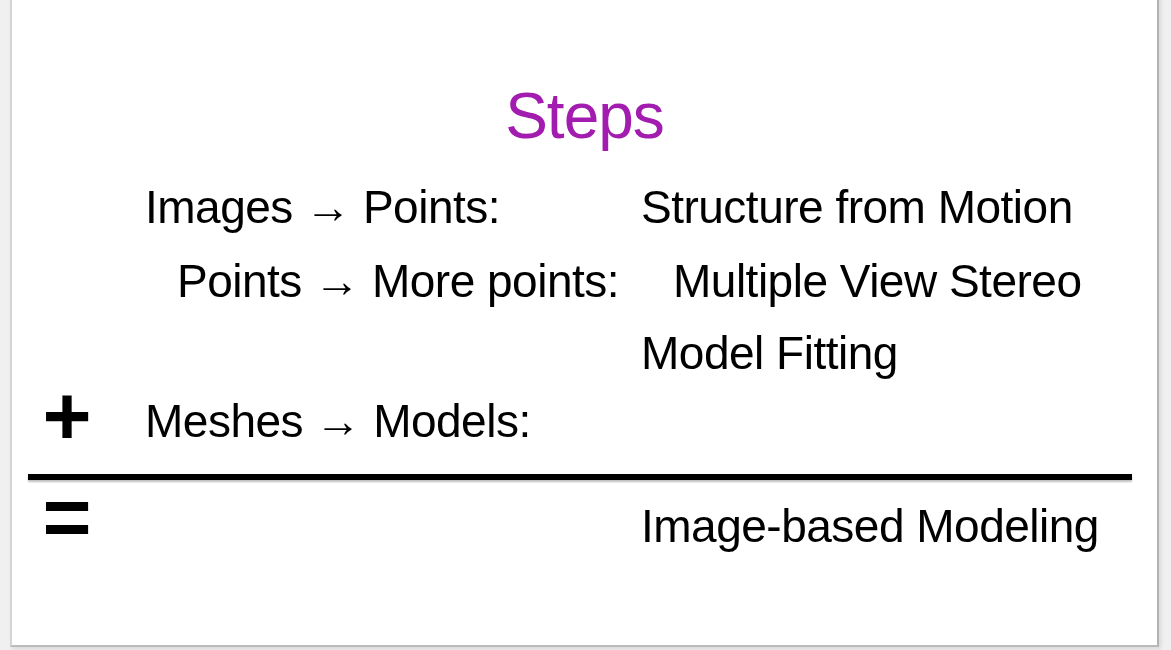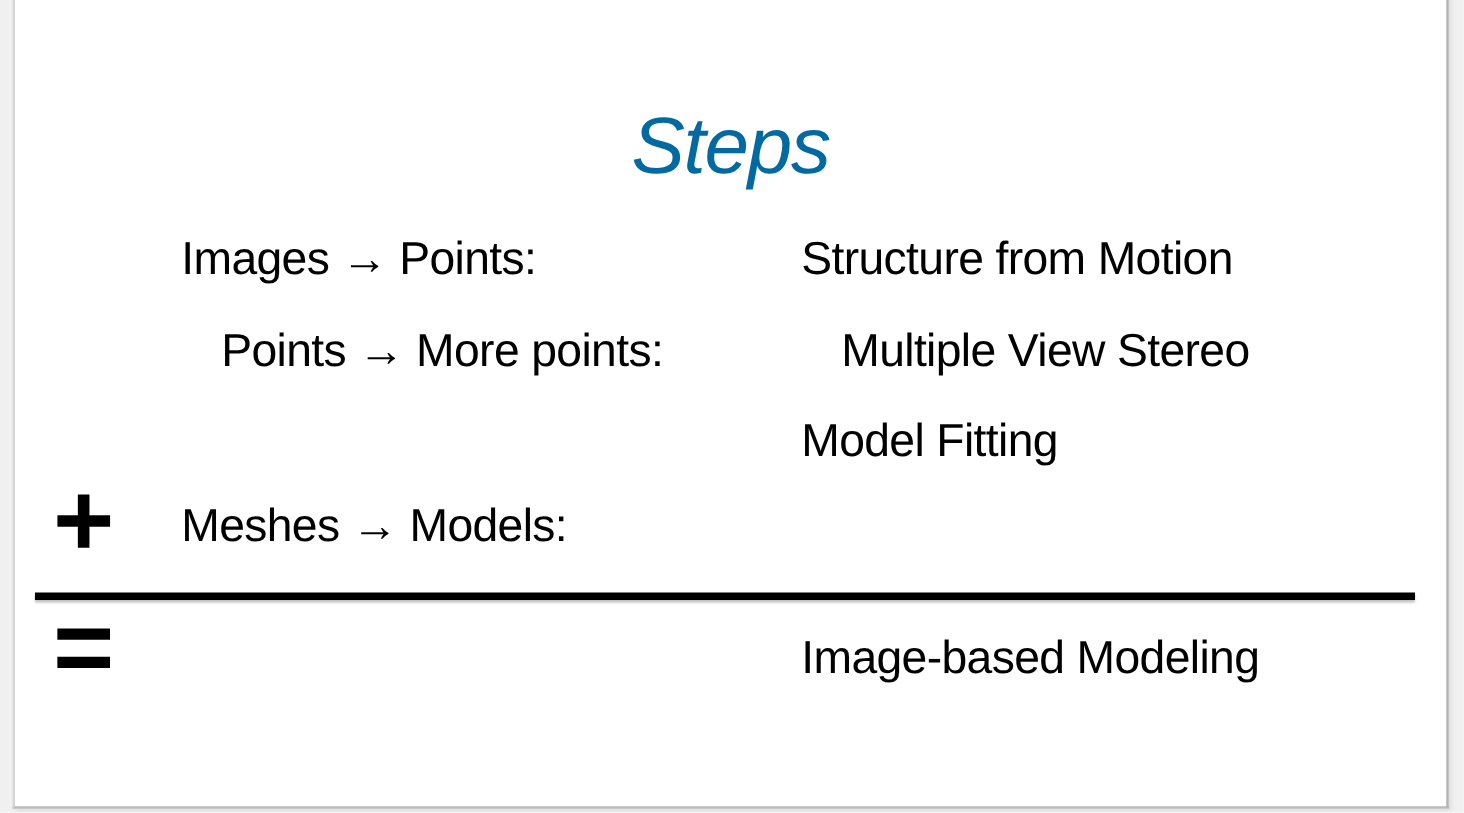--- a/index.html
+++ b/index.html
@@ -34,30 +34,29 @@
   .title {
     position: absolute;
     top: 84px;
     left: 0;
     width: 100%;
     margin: 0;
     font-size: 64px;
     font-weight: normal;
     line-height: 64px;
     text-align: center;
-    color: #0369a1;
+    color: #a21caf;
     letter-spacing: -1px;
-    font-style: italic;
   }
   .row {
     position: absolute;
     left: 133px;
     right: 10px;
     height: 56px;
-    font-size: 37px;
+    font-size: 46px;
     line-height: 56px;
     color: #000000;
     letter-spacing: -0.5px;
     white-space: nowrap;
   }
   .row .mapping   { position: absolute; left: 0; }
   .row .technique { position: absolute; left: 496px; }
   .row-1 { top: 179px; }
   .row-2 { top: 253px; margin-left: 32px; }
   .row-3 { top: 325px; }

